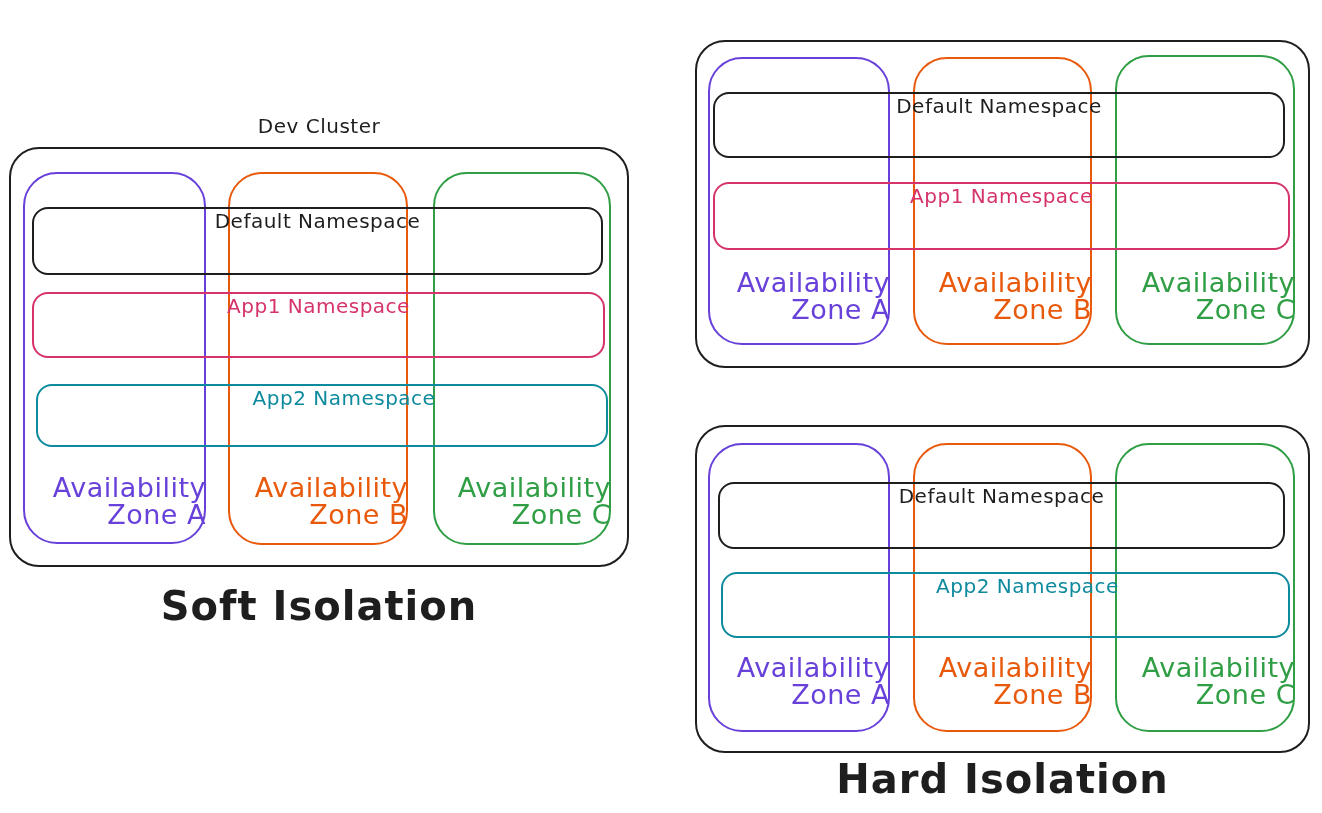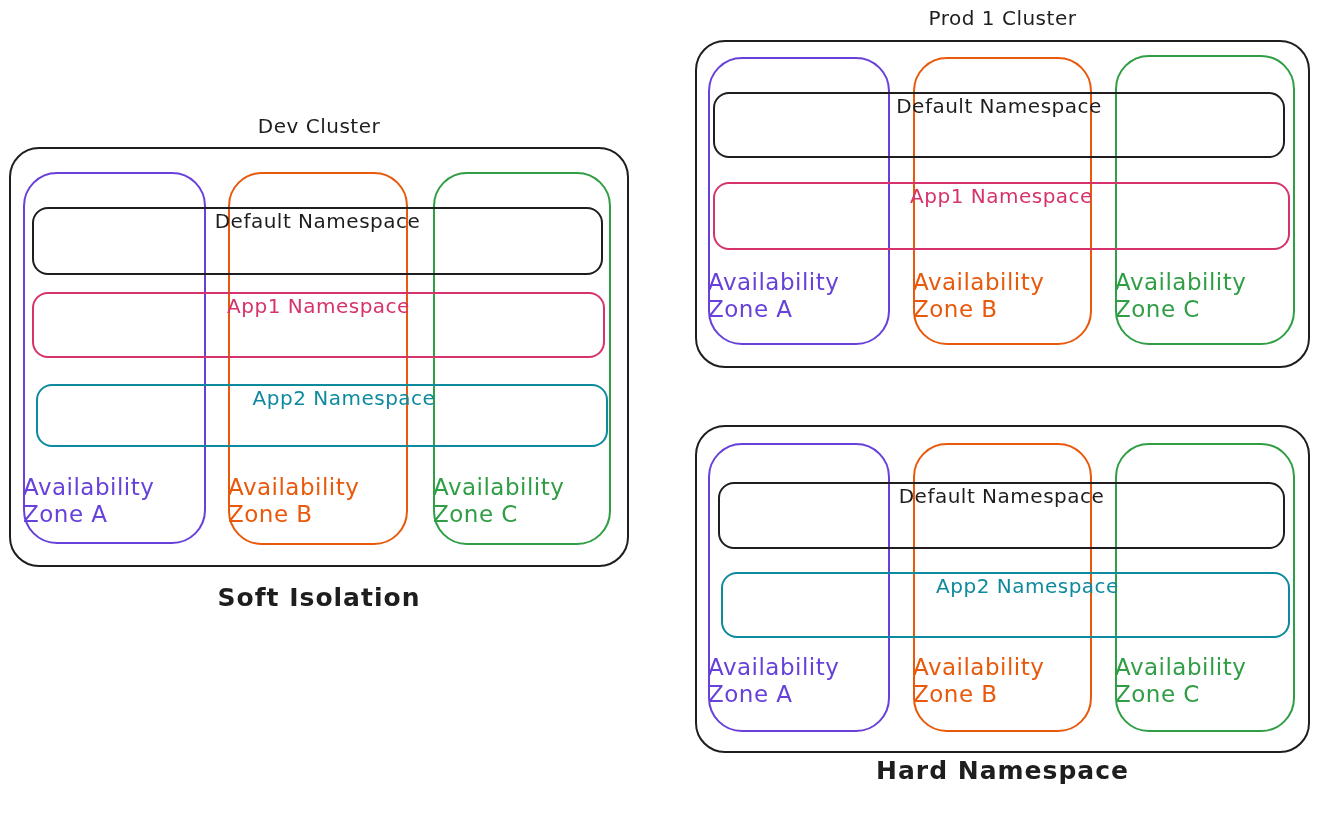--- a/index.html
+++ b/index.html
@@ -31,27 +31,27 @@
   .t-black  { color: #1e1e1e; }
   .t-pink   { color: #d6336c; }
   .t-teal   { color: #0e8a9e; margin-left: 44px; }
 
   .cluster-title {
     position: absolute; text-align: center;
     font-size: 20px; line-height: 26px; letter-spacing: 0.5px;
   }
   .ns-label { font-size: 20px; letter-spacing: 0.5px; white-space: nowrap; }
   .az-label {
-    position: absolute; text-align: left;
-    font-size: 23px; line-height: 27px; letter-spacing: 0.5px;
+    position: absolute; text-align: right;
+    font-size: 27px; line-height: 27px; letter-spacing: 0.5px;
   }
   .az-label span { display: block; }
   .caption {
     position: absolute; text-align: center;
-    font-size: 25px; font-weight: 600; letter-spacing: 1px;
+    font-size: 40px; font-weight: 600; letter-spacing: 1px;
   }
 
   
   .t-dev   { left: 9px;   top: 113px; width: 620px; }
   .o-dev   { left: 9px;   top: 147px; width: 620px; height: 420px; }
   .z-dev-a { left: 23px;  top: 172px; width: 183px; height: 372px; }
   .z-dev-b { left: 228px; top: 172px; width: 180px; height: 373px; }
   .z-dev-c { left: 433px; top: 172px; width: 178px; height: 373px; }
   .n-dev-0 { left: 32px;  top: 207px; width: 571px; height: 68px; }
   .n-dev-1 { left: 32px;  top: 292px; width: 573px; height: 66px; }
@@ -116,21 +116,20 @@
     <span>Availability</span>
       <span>Zone B</span>
   </div>
   <div class="az-label t-green l-dev-c">
     <span>Availability</span>
       <span>Zone C</span>
   </div>
 
   <div class="caption c-dev t-black">Soft Isolation</div>
 
-  <div class="cluster-title t-p1 t-black">Prod 1 Cluster</div>
   <div class="box outer o-p1"></div>
 
   <div class="box az purple z-p1-a"></div>
   <div class="box az orange z-p1-b"></div>
   <div class="box az green z-p1-c"></div>
 
   <div class="box ns black n-p1-0">
     <span class="ns-label t-black">Default Namespace</span>
   </div>
   <div class="box ns pink n-p1-1">
@@ -169,15 +168,15 @@
   </div>
   <div class="az-label t-orange l-p2-b">
     <span>Availability</span>
       <span>Zone B</span>
   </div>
   <div class="az-label t-green l-p2-c">
     <span>Availability</span>
       <span>Zone C</span>
   </div>
 
-  <div class="caption c-p2 t-black">Hard Namespace</div>
+  <div class="caption c-p2 t-black">Hard Isolation</div>
 
 </div>
 
 </body></html>

